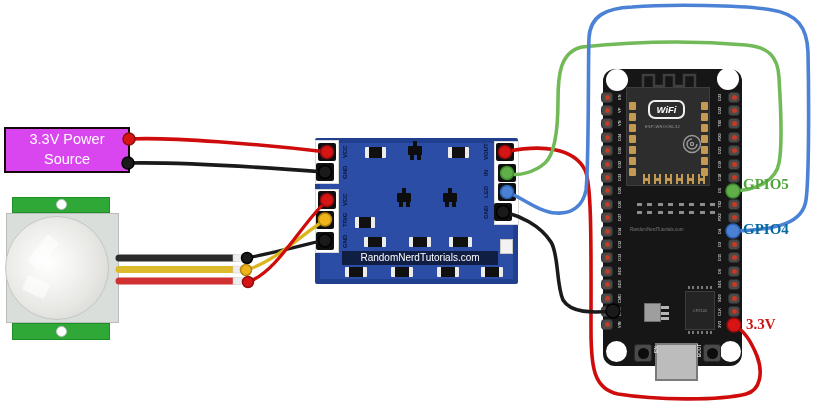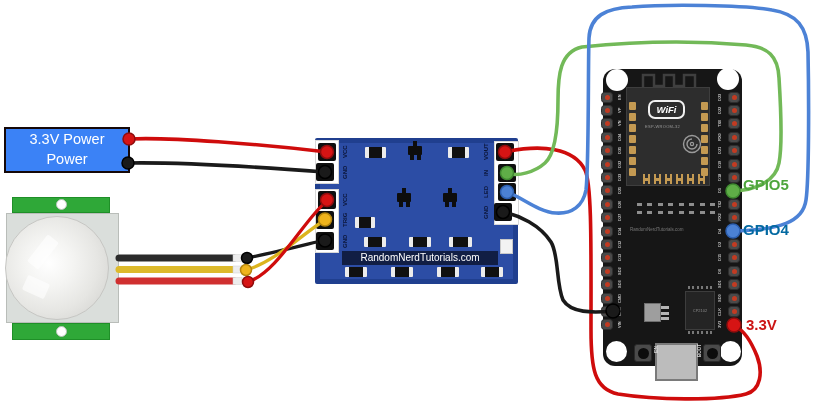--- a/index.html
+++ b/index.html
@@ -1,20 +1,20 @@
 <!DOCTYPE html>
 <html><head>
 <meta charset="utf-8">
 <style>
   html,body{margin:0;padding:0;background:#fff;}
   #stage{position:relative;width:828px;height:409px;background:#ffffff;overflow:hidden;
          font-family:"Liberation Sans",sans-serif;}
   .abs{position:absolute;}
   
-  #power-box{left:4px;top:127px;width:126px;height:46px;background:#3b82f6;border:2.5px solid #150808;
+  #power-box{left:4px;top:127px;width:126px;height:46px;background:#d946ef;border:2.5px solid #150808;
              box-sizing:border-box;display:flex;flex-direction:column;align-items:center;justify-content:center;
              color:#fff;font-size:14.5px;line-height:1.35;text-align:center;}
   
   .pcb-strip{background:#2fa838;border:1px solid #1f8f28;box-sizing:border-box;}
   .pcb-hole{width:11px;height:11px;border-radius:50%;background:#fff;border:1px solid #b9c4b9;box-sizing:border-box;}
   #pir-body{left:6px;top:213px;width:113px;height:110px;background:#dadedb;border:1px solid #b9bdb9;box-sizing:border-box;}
   #pir-dome{left:5px;top:216px;width:104px;height:104px;border-radius:50%;
             background:radial-gradient(circle at 42% 45%, #ffffff, #f4f4f2 30%, #e6e6e3 60%, #d6d6d3 85%, #cbcbc8 100%);
             border:1px solid #c6c6c3;box-sizing:border-box;overflow:hidden;}
   .dome-streak{position:absolute;background:rgba(255,255,255,0.6);transform:rotate(38deg);border-radius:2px;}
@@ -54,21 +54,21 @@
   .chip-stripe{position:absolute;width:24px;height:3px;background:repeating-linear-gradient(90deg,#777 0 2px,transparent 2px 4.5px);z-index:6;}
   .esp-pin{position:absolute;width:12px;height:11px;background:#4a4a4a;border:0.5px solid #2e2e2e;border-radius:3.5px;box-sizing:border-box;z-index:7;}
   .esp-pin::after{content:"";position:absolute;left:50%;top:50%;width:5px;height:5px;margin:-2.5px 0 0 -2.5px;border-radius:50%;background:#c23b22;}
   .esp-pin-label{position:absolute;width:10px;height:11px;font-size:4px;font-weight:bold;color:#c4c4c4;
                  writing-mode:vertical-rl;transform:rotate(180deg);text-align:center;line-height:10px;z-index:7;}
   .btn-bezel{position:absolute;width:18px;height:18px;background:#4a4a4a;border:1px solid #2a2a2a;border-radius:3px;box-sizing:border-box;z-index:8;}
   .btn-bezel::after{content:"";position:absolute;left:50%;top:50%;width:11px;height:11px;margin:-5.5px 0 0 -5.5px;border-radius:50%;background:#0c0c0c;}
   .btn-label{position:absolute;font-size:5px;font-weight:bold;color:#d8d8d8;writing-mode:vertical-rl;transform:rotate(180deg);line-height:6px;z-index:8;}
   #usb{left:655px;top:343px;width:43px;height:38px;background:#bcbcbc;border:2px solid #7a7a7a;box-sizing:border-box;z-index:7;}
   
-  .ann{position:absolute;font-size:15px;font-weight:bold;z-index:40;white-space:nowrap;}
+  .ann{position:absolute;font-size:15px;font-weight:bold;z-index:40;white-space:nowrap;font-family:Liberation Serif, serif;}
   #ann-gpio5{left:743px;top:176px;color:#4ea53c;}
   #ann-gpio4{left:743px;top:221px;color:#0369a1;}
   #ann-33v{left:746px;top:316px;color:#cc1515;}
   
   #wires{left:0;top:0;z-index:30;pointer-events:none;}
   .wire{fill:none;stroke-linecap:round;}
   .w-red{stroke:#cf0c0c;}  .w-black{stroke:#1a1a1a;} .w-yellow{stroke:#dcb41e;}
   .w-green{stroke:#72b958;} .w-blue{stroke:#4c82d6;}
   .d-red{fill:#d61414;stroke:#8f0d0d;stroke-width:1.5;}
   .d-black{fill:#1a1a1a;stroke:#000;stroke-width:1.5;}
@@ -76,21 +76,21 @@
   .d-green{fill:#5fae47;stroke:#3f8a30;stroke-width:1.5;}
   .d-blue{fill:#4b81d4;stroke:#2d5fae;stroke-width:1.5;}
 </style>
 </head>
 <body>
 
 <div id="stage">
 
   <div class="abs" id="power-box">
     <div>3.3V Power</div>
-    <div>Power</div>
+    <div>Source</div>
   </div>
 
   <div class="abs pcb-strip" style="left:12px;top:197px;width:98px;height:16px;"></div>
   <div class="abs pcb-hole" style="left:56px;top:199px;"></div>
   <div class="abs" id="pir-body"></div>
   <div class="abs" id="pir-dome">
     <div class="dome-streak" style="left:30px;top:18px;width:14px;height:34px;"></div>
     <div class="dome-streak" style="left:18px;top:62px;width:24px;height:16px;transform:rotate(24deg);"></div>
   </div>
   <div class="abs pcb-strip" style="left:12px;top:323px;width:98px;height:17px;"></div>

